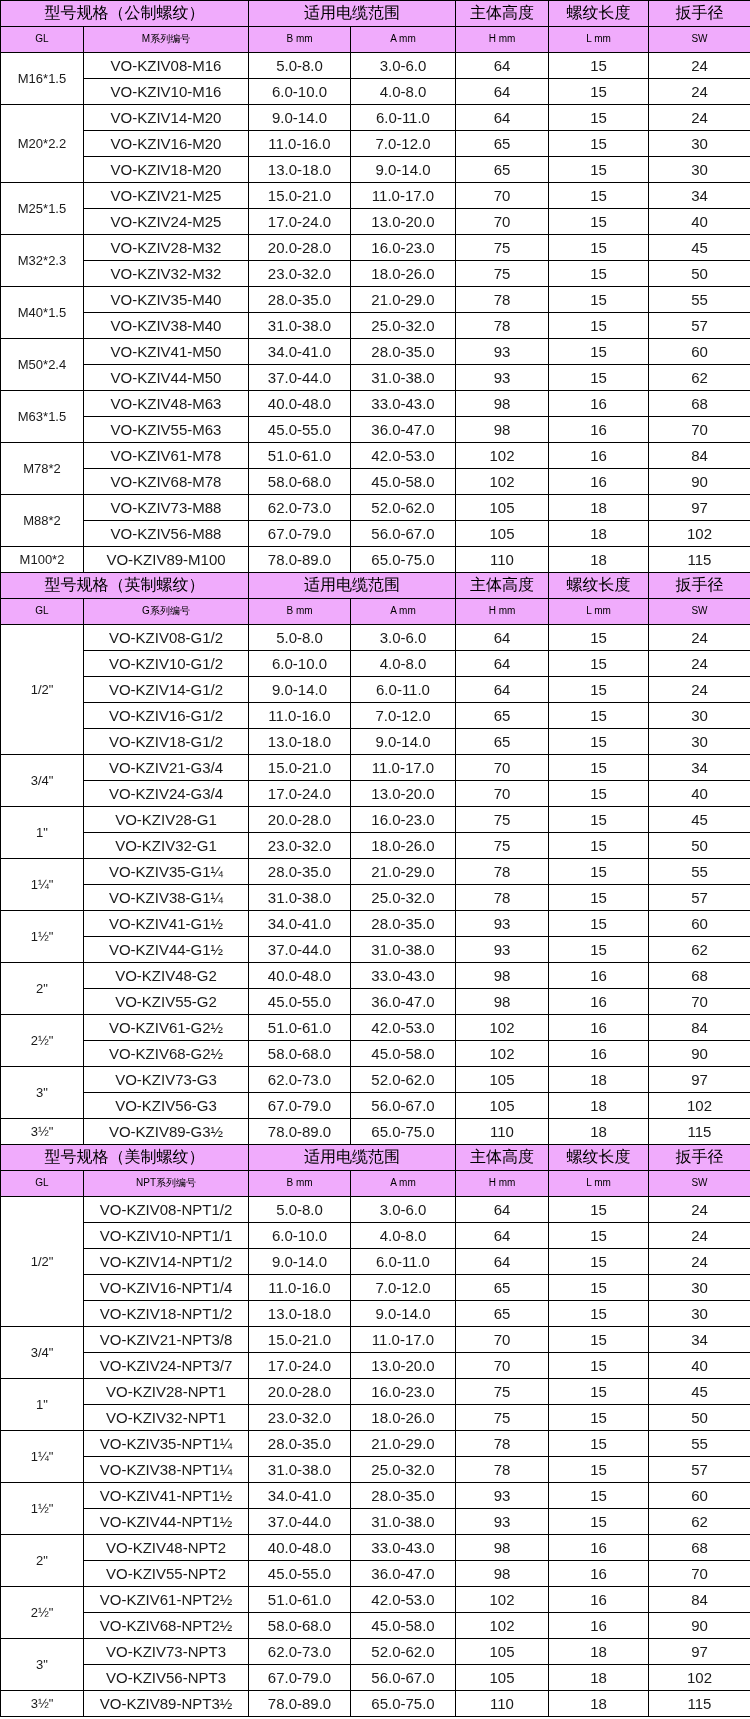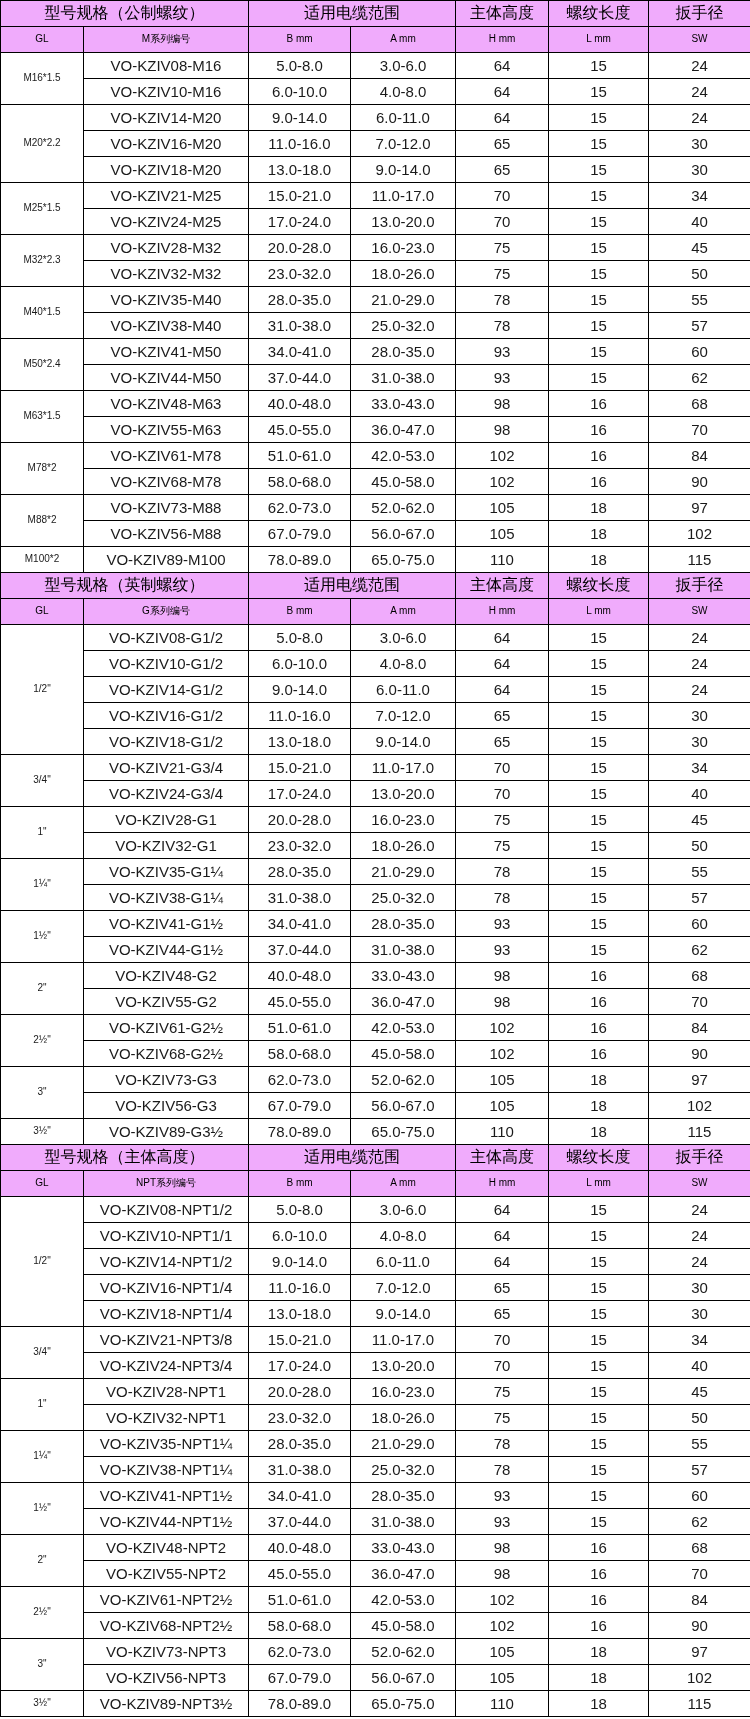--- a/index.html
+++ b/index.html
@@ -39,21 +39,21 @@
     font-size: 10px;
   }
   
   td.data-cell, td.gl-cell {
     background: #ffffff;
     color: #1a1a1a;
     font-size: 15px;
     font-weight: normal;
   }
   td.gl-cell {
-    font-size: 10px;
+    font-size: 13px;
   }
 </style>
 </head>
 <body>
 
 <div class="page">
   <table class="spec" id="spec-table">
     <colgroup>
       <col style="width:83px">
       <col style="width:165px">
@@ -429,21 +429,21 @@
         <tr>
           <td class="gl-cell" rowspan="1">3½"</td>
           <td class="data-cell">VO-KZIV89-G3½</td>
           <td class="data-cell">78.0-89.0</td>
           <td class="data-cell">65.0-75.0</td>
           <td class="data-cell">110</td>
           <td class="data-cell">18</td>
           <td class="data-cell">115</td>
         </tr>
         <tr class="section-title-row">
-          <th colspan="2">型号规格（主体高度）</th>
+          <th colspan="2">型号规格（美制螺纹）</th>
           <th colspan="2">适用电缆范围</th>
           <th colspan="1">主体高度</th>
           <th colspan="1">螺纹长度</th>
           <th colspan="1">扳手径</th>
         </tr>
         <tr class="col-header-row">
           <th>GL</th>
           <th>NPT系列编号</th>
           <th>B mm</th>
           <th>A mm</th>
@@ -478,38 +478,38 @@
         </tr>
         <tr>
           <td class="data-cell">VO-KZIV16-NPT1/4</td>
           <td class="data-cell">11.0-16.0</td>
           <td class="data-cell">7.0-12.0</td>
           <td class="data-cell">65</td>
           <td class="data-cell">15</td>
           <td class="data-cell">30</td>
         </tr>
         <tr>
-          <td class="data-cell">VO-KZIV18-NPT1/4</td>
+          <td class="data-cell">VO-KZIV18-NPT1/2</td>
           <td class="data-cell">13.0-18.0</td>
           <td class="data-cell">9.0-14.0</td>
           <td class="data-cell">65</td>
           <td class="data-cell">15</td>
           <td class="data-cell">30</td>
         </tr>
         <tr>
           <td class="gl-cell" rowspan="2">3/4"</td>
           <td class="data-cell">VO-KZIV21-NPT3/8</td>
           <td class="data-cell">15.0-21.0</td>
           <td class="data-cell">11.0-17.0</td>
           <td class="data-cell">70</td>
           <td class="data-cell">15</td>
           <td class="data-cell">34</td>
         </tr>
         <tr>
-          <td class="data-cell">VO-KZIV24-NPT3/4</td>
+          <td class="data-cell">VO-KZIV24-NPT3/7</td>
           <td class="data-cell">17.0-24.0</td>
           <td class="data-cell">13.0-20.0</td>
           <td class="data-cell">70</td>
           <td class="data-cell">15</td>
           <td class="data-cell">40</td>
         </tr>
         <tr>
           <td class="gl-cell" rowspan="2">1"</td>
           <td class="data-cell">VO-KZIV28-NPT1</td>
           <td class="data-cell">20.0-28.0</td>

